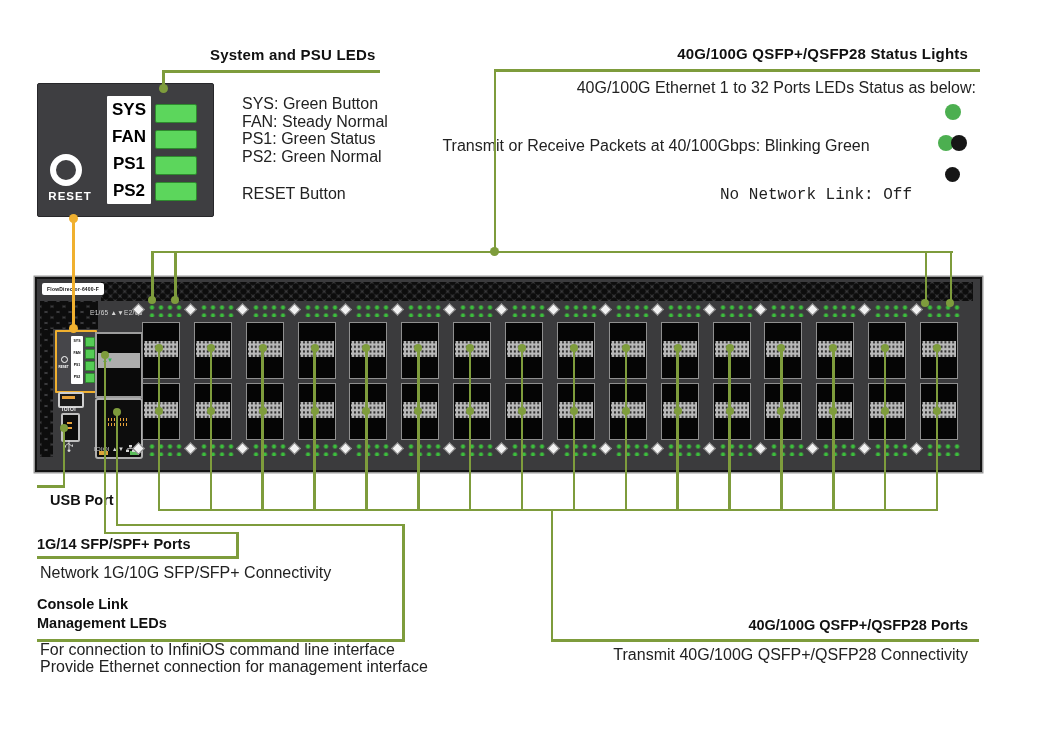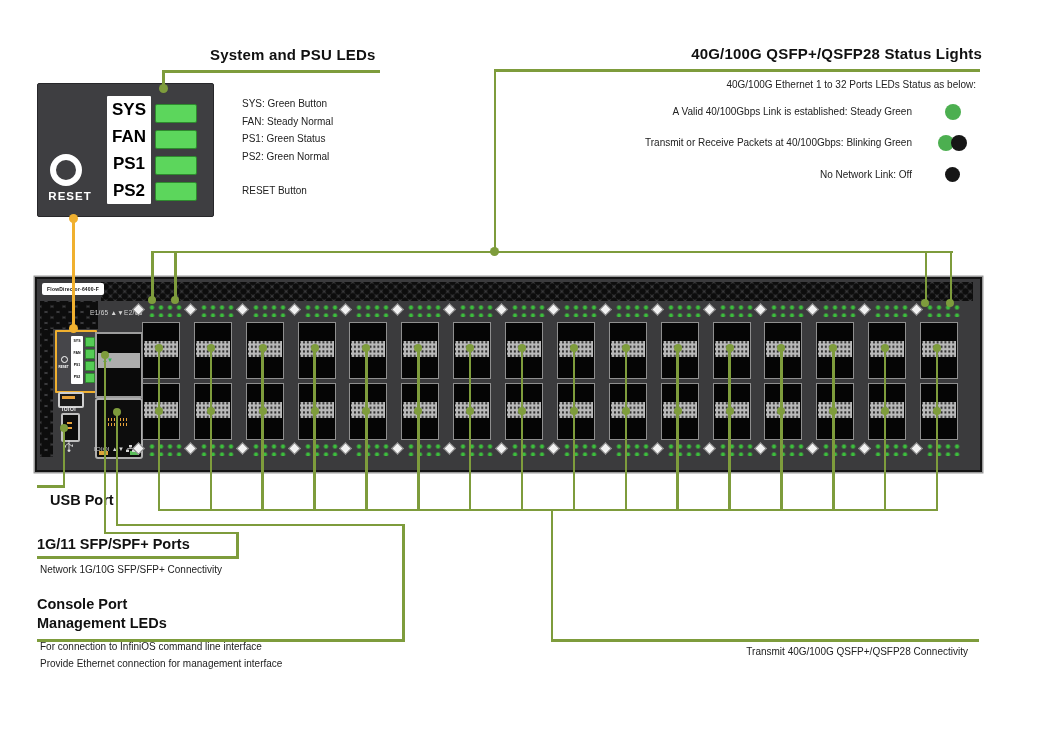--- a/index.html
+++ b/index.html
@@ -8,21 +8,21 @@
   .abs{position:absolute;}
   
   .gline{position:absolute;background:#7E9C3C;z-index:10;}
   .oline{position:absolute;background:#F0B02F;z-index:10;}
   .gdot{position:absolute;width:8px;height:8px;border-radius:50%;background:#7E9C3C;z-index:11;}
   .gdot.big{width:9px;height:9px;}
   .odot{position:absolute;width:9px;height:9px;border-radius:50%;background:#F0B02F;z-index:11;}
   
   .h{font-weight:bold;font-size:15px;letter-spacing:0.2px;color:#111;z-index:6;}
   .h2{font-weight:bold;font-size:14.5px;color:#111;z-index:6;}
-  .t{font-size:10px;color:#222;z-index:6;}
+  .t{font-size:16px;color:#222;z-index:6;}
   .right{text-align:right;}
   
   .led-big{position:absolute;border-radius:50%;width:16px;height:16px;z-index:7;}
   
   .detailbox{position:absolute;left:37px;top:83px;width:175px;height:132px;background:#3E3E41;
              border:1px solid #27272a;border-radius:2px;z-index:4;}
   .resetring{position:absolute;left:12px;top:70px;width:20px;height:20px;border:6px solid #fff;border-radius:50%;}
   .resetlbl{position:absolute;left:0px;top:106px;width:64px;text-align:center;color:#fff;
             font-weight:bold;font-size:11.5px;letter-spacing:1px;}
   .strip{position:absolute;left:69px;top:12px;width:44px;height:108px;background:#fff;border-radius:1px;
@@ -113,31 +113,30 @@
     <div>FAN: Steady Normal</div>
     <div>PS1:  Green Status</div>
     <div>PS2:  Green Normal</div>
   </div>
   <div class="abs t" style="left:242px;top:185px;">RESET Button</div>
 
   <div class="oline" style="left:72px;top:218px;width:3px;height:112px;"></div>
   <div class="odot" style="left:69px;top:214px;"></div>
   <div class="odot" style="left:69px;top:324px;"></div>
 
-  <div class="abs h right" style="left:509px;top:45px;width:473px;">40G/100G QSFP+/QSFP28 Status Lights</div>
+  <div class="abs h right" style="left:495px;top:45px;width:473px;">40G/100G QSFP+/QSFP28 Status Lights</div>
   <div class="gline" style="left:495px;top:69px;width:485px;height:2.5px;"></div>
   <div class="gline" style="left:493.5px;top:69px;width:2.5px;height:184px;"></div>
 
   <div class="abs t right" style="left:500px;top:79px;width:476px;">40G/100G Ethernet 1 to 32 Ports  LEDs Status as below:</div>
-  <div class="abs t right" style="left:400px;top:106px;width:512px;">A Valid 40/100Gbps Link is established: Steady Green</div>
   <div class="led-big" style="left:945px;top:104px;background:#4CAF50;"></div>
-  <div class="abs t right" style="left:400px;top:137px;width:512px;">Transmit or Receive Packets at  40/100Gbps: Blinking  Green</div>
+  <div class="abs t right" style="left:400px;top:137px;width:512px;text-align:center;">Transmit or Receive Packets at  40/100Gbps: Blinking  Green</div>
   <div class="led-big" style="left:938px;top:135px;background:#4CAF50;"></div>
   <div class="led-big" style="left:951px;top:135px;background:#161616;z-index:8;"></div>
-  <div class="abs t right" style="left:400px;top:169px;width:512px;">No Network Link: Off</div>
+  <div class="abs t right" style="left:400px;top:186px;width:512px;font-family:Liberation Mono, monospace;">No Network Link: Off</div>
   <div class="led-big" style="left:945px;top:167px;width:15px;height:15px;background:#161616;"></div>
 
   <div class="gline" style="left:152px;top:250.5px;width:801px;height:2.5px;"></div>
   <div class="gdot big" style="left:490px;top:247px;"></div>
   <div class="gline" style="left:151px;top:250.5px;width:2.5px;height:51px;"></div>
   <div class="gline" style="left:174px;top:250.5px;width:2.5px;height:51px;"></div>
   <div class="gdot" style="left:148px;top:296px;"></div>
   <div class="gdot" style="left:171px;top:296px;"></div>
   <div class="gline" style="left:924.5px;top:250.5px;width:2.5px;height:54px;"></div>
   <div class="gline" style="left:949.5px;top:250.5px;width:2.5px;height:54px;"></div>
@@ -432,36 +431,37 @@
   <div class="gline" style="left:62.5px;top:430px;width:2.5px;height:57px;"></div>
   <div class="gdot" style="left:60px;top:424px;"></div>
   <div class="gline" style="left:37px;top:485px;width:28px;height:2.5px;"></div>
   <div class="abs h2" style="left:50px;top:492px;">USB Port</div>
 
   <div class="gline" style="left:103.5px;top:352px;width:2.5px;height:182px;"></div>
   <div class="gdot" style="left:101px;top:351px;"></div>
   <div class="gline" style="left:103.5px;top:531.5px;width:135px;height:2.5px;"></div>
   <div class="gline" style="left:236px;top:531.5px;width:2.5px;height:27px;"></div>
   <div class="gline" style="left:37px;top:556px;width:201.5px;height:2.5px;"></div>
-  <div class="abs h2" style="left:37px;top:536px;">1G/11 SFP/SPF+ Ports</div>
+  <div class="abs h2" style="left:37px;top:536px;">1G/14 SFP/SPF+ Ports</div>
   <div class="abs t" style="left:40px;top:564px;">Network 1G/10G SFP/SFP+  Connectivity</div>
 
   <div class="gline" style="left:115.5px;top:410px;width:2.5px;height:116px;"></div>
   <div class="gdot" style="left:113px;top:408px;"></div>
   <div class="gline" style="left:115.5px;top:523.5px;width:289px;height:2.5px;"></div>
   <div class="gline" style="left:402px;top:523.5px;width:2.5px;height:118px;"></div>
   <div class="gline" style="left:37px;top:639px;width:367.5px;height:2.5px;"></div>
-  <div class="abs h2" style="left:37px;top:596px;">Console Port</div>
+  <div class="abs h2" style="left:37px;top:596px;">Console Link</div>
   <div class="abs h2" style="left:37px;top:615px;">Management LEDs</div>
   <div class="abs t" style="left:40px;top:641px;">For connection to InfiniOS command line interface</div>
   <div class="abs t" style="left:40px;top:658px;">Provide Ethernet connection for management interface</div>
 
   <div class="gline" style="left:158px;top:508.5px;width:780px;height:2.5px;"></div>
   <div class="gline" style="left:550.5px;top:508.5px;width:2.5px;height:133px;"></div>
   <div class="gline" style="left:550.5px;top:639px;width:428px;height:2.5px;"></div>
+  <div class="abs h2 right" style="left:568px;top:617px;width:400px;">40G/100G QSFP+/QSFP28 Ports</div>
   <div class="abs t right" style="left:568px;top:646px;width:400px;">Transmit 40G/100G QSFP+/QSFP28 Connectivity</div>
 
 <div class="gline" style="left: 157.75px; top: 347px; width: 2.5px; height: 163px;"></div>
     <div class="gdot" style="left: 155px; top: 344px;"></div>
     <div class="gdot" style="left: 155px; top: 407px;"></div>
     <div class="gline" style="left: 209.62px; top: 347px; width: 2.5px; height: 163px;"></div>
     <div class="gdot" style="left: 206.87px; top: 344px;"></div>
     <div class="gdot" style="left: 206.87px; top: 407px;"></div>
     <div class="gline" style="left: 261.49px; top: 347px; width: 2.5px; height: 163px;"></div>
     <div class="gdot" style="left: 258.74px; top: 344px;"></div>

